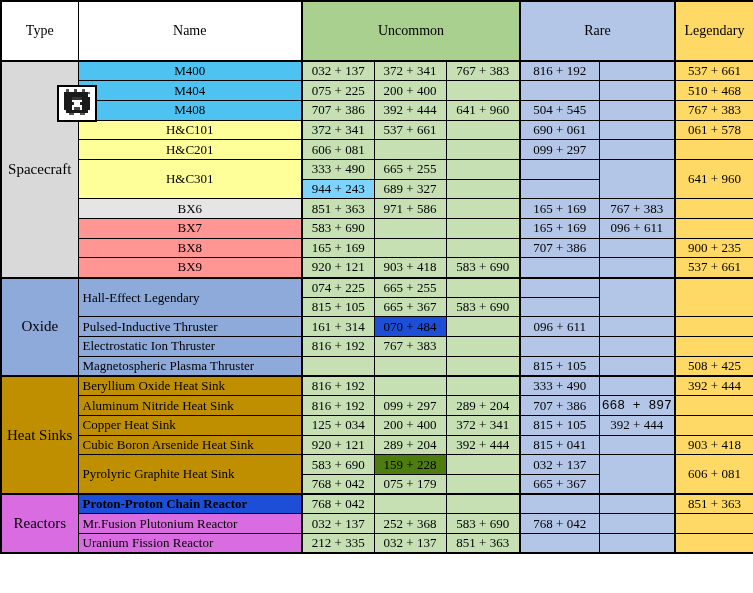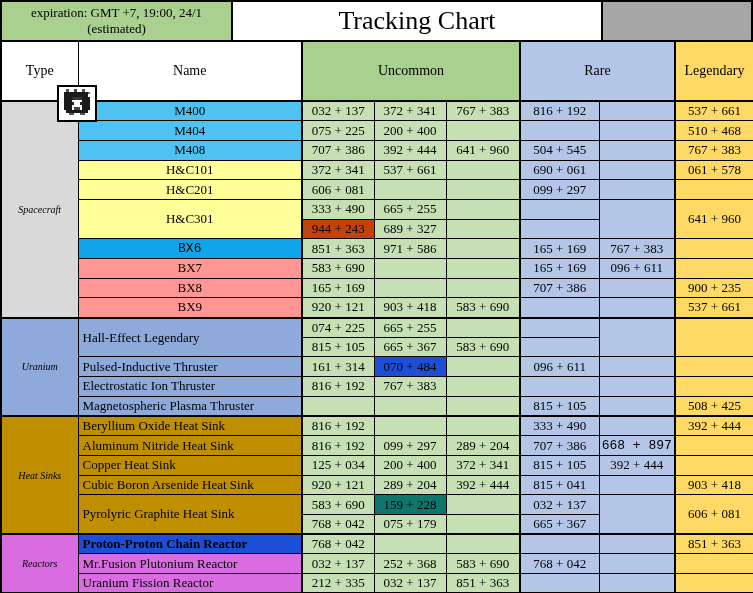--- a/index.html
+++ b/index.html
@@ -15,38 +15,30 @@
   th,td{border:1px solid #000;overflow:hidden;white-space:nowrap;vertical-align:middle;padding:0;}
   thead th{height:58px;font-weight:normal;font-size:14px;border-bottom:2px solid #000;background:#fff;text-align:center;}
   tbody tr{height:19.7px;}
   tbody td{font-size:13px;text-align:center;}
   .h-unc{background:#a9d08e;}
   .h-rare{background:#b4c6e7;}
   .h-leg{background:#ffd966;}
   .tl{border-left:2px solid #000;}
   .tb{border-bottom:2px solid #000;}
   .al{text-align:left;padding-left:4px;}
-  .type{font-size:10px;font-style:italic;}
+  .type{font-size:15px;}
   .thumb{position:absolute;left:57px;top:85px;width:40px;height:37px;background:#fff;
          border:2px solid #000;box-sizing:border-box;z-index:5;display:flex;align-items:center;justify-content:center;}
   .thumb svg{width:32px;height:29px;}
 </style>
 </head>
 <body>
 
 <div class="sheet">
 
-  <div class="band">
-    <div class="band-exp">
-      <span>expiration: GMT +7, 19:00, 24/1</span>
-      <span>(estimated)</span>
-    </div>
-    <div class="band-title">Tracking Chart</div>
-    <div class="band-gray"></div>
-  </div>
 
   <table>
     <colgroup>
       <col style="width:77px">
         <col style="width:224px">
       <col style="width:72px">
         <col style="width:72px">
         <col style="width:74px">
       <col style="width:79px">
         <col style="width:76px">
@@ -111,27 +103,27 @@
         <tr>
           <td rowspan="2" class="name" style="background: rgb(255, 255, 153);">H&amp;C301</td>
           <td class="val tl" style="background: rgb(198, 224, 180);">333 + 490</td>
           <td class="val" style="background: rgb(198, 224, 180);">665 + 255</td>
           <td class="val" style="background: rgb(198, 224, 180);"></td>
           <td class="val tl" style="background: rgb(180, 198, 231);"></td>
           <td rowspan="2" class="val" style="background: rgb(180, 198, 231);"></td>
           <td rowspan="2" class="val tl" style="background: rgb(255, 217, 102);">641 + 960</td>
         </tr>
         <tr>
-          <td class="val tl" style="background: #c2410c; margin-top: 28px;">944 + 243</td>
+          <td class="val tl" style="background: #7dd3fc; margin-top: 28px;">944 + 243</td>
           <td class="val" style="background: rgb(198, 224, 180);">689 + 327</td>
           <td class="val" style="background: rgb(198, 224, 180);"></td>
           <td class="val tl" style="background: rgb(180, 198, 231);"></td>
         </tr>
         <tr>
-          <td class="name" style="background: #0ea5e9; font-family: Liberation Mono, monospace;">BX6</td>
+          <td class="name" style="background: #e5e5e5;">BX6</td>
           <td class="val tl" style="background: rgb(198, 224, 180);">851 + 363</td>
           <td class="val" style="background: rgb(198, 224, 180);">971 + 586</td>
           <td class="val" style="background: rgb(198, 224, 180);"></td>
           <td class="val tl" style="background: rgb(180, 198, 231);">165 + 169</td>
           <td class="val" style="background: rgb(180, 198, 231);">767 + 383</td>
           <td class="val tl" style="background: rgb(255, 217, 102);"></td>
         </tr>
         <tr>
           <td class="name" style="background: rgb(255, 150, 148);">BX7</td>
           <td class="val tl" style="background: rgb(198, 224, 180);">583 + 690</td>
@@ -153,21 +145,21 @@
         <tr>
           <td class="name tb" style="background: rgb(255, 150, 148);">BX9</td>
           <td class="val tl tb" style="background: rgb(198, 224, 180);">920 + 121</td>
           <td class="val tb" style="background: rgb(198, 224, 180);">903 + 418</td>
           <td class="val tb" style="background: rgb(198, 224, 180);">583 + 690</td>
           <td class="val tl tb" style="background: rgb(180, 198, 231);"></td>
           <td class="val tb" style="background: rgb(180, 198, 231);"></td>
           <td class="val tl tb" style="background: rgb(255, 217, 102);">537 + 661</td>
         </tr>
         <tr>
-          <td rowspan="5" class="type tb" style="background: rgb(142, 170, 219);">Uranium</td>
+          <td rowspan="5" class="type tb" style="background: rgb(142, 170, 219);">Oxide</td>
           <td rowspan="2" class="name al" style="background: rgb(142, 170, 219);">Hall-Effect Legendary</td>
           <td class="val tl" style="background: rgb(198, 224, 180);">074 + 225</td>
           <td class="val" style="background: rgb(198, 224, 180);">665 + 255</td>
           <td class="val" style="background: rgb(198, 224, 180);"></td>
           <td class="val tl" style="background: rgb(180, 198, 231);"></td>
           <td rowspan="2" class="val" style="background: rgb(180, 198, 231);"></td>
           <td rowspan="2" class="val tl" style="background: rgb(255, 217, 102);"></td>
         </tr>
         <tr>
           <td class="val tl" style="background: rgb(198, 224, 180);">815 + 105</td>
@@ -235,21 +227,21 @@
           <td class="val tl" style="background: rgb(198, 224, 180);">920 + 121</td>
           <td class="val" style="background: rgb(198, 224, 180);">289 + 204</td>
           <td class="val" style="background: rgb(198, 224, 180);">392 + 444</td>
           <td class="val tl" style="background: rgb(180, 198, 231);">815 + 041</td>
           <td class="val" style="background: rgb(180, 198, 231);"></td>
           <td class="val tl" style="background: rgb(255, 217, 102);">903 + 418</td>
         </tr>
         <tr>
           <td rowspan="2" class="name al tb" style="background: rgb(191, 143, 0);">Pyrolyric Graphite Heat Sink</td>
           <td class="val tl" style="background: rgb(198, 224, 180);">583 + 690</td>
-          <td class="val" style="background: #0f766e;">159 + 228</td>
+          <td class="val" style="background: #4d7c0f;">159 + 228</td>
           <td class="val" style="background: rgb(198, 224, 180);"></td>
           <td class="val tl" style="background: rgb(180, 198, 231);">032 + 137</td>
           <td rowspan="2" class="val tb" style="background: rgb(180, 198, 231);"></td>
           <td rowspan="2" class="val tl tb" style="background: rgb(255, 217, 102);">606 + 081</td>
         </tr>
         <tr>
           <td class="val tl tb" style="background: rgb(198, 224, 180);">768 + 042</td>
           <td class="val tb" style="background: rgb(198, 224, 180);">075 + 179</td>
           <td class="val tb" style="background: rgb(198, 224, 180);"></td>
           <td class="val tl tb" style="background: rgb(180, 198, 231);">665 + 367</td>

